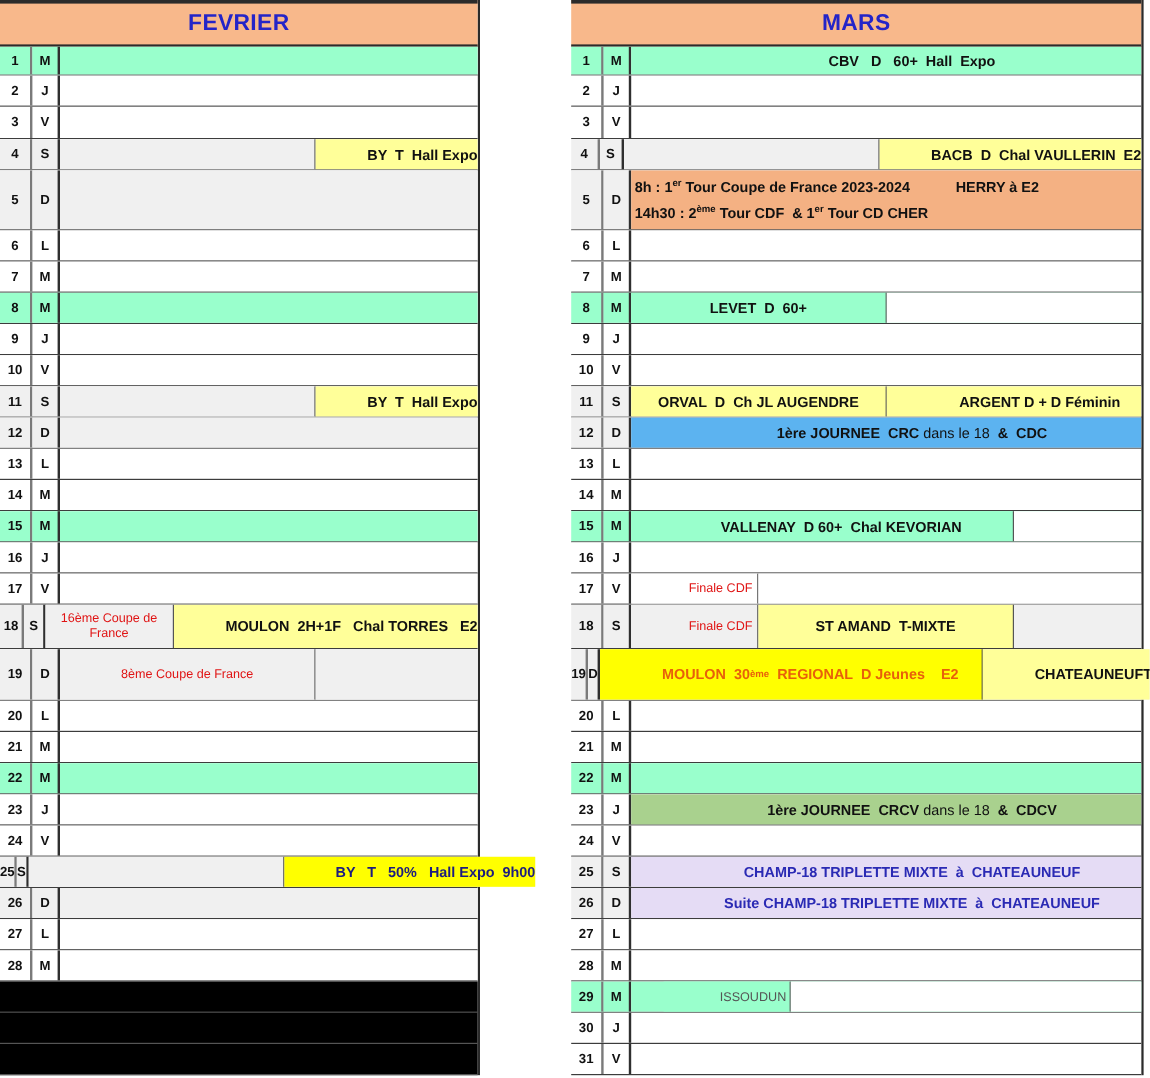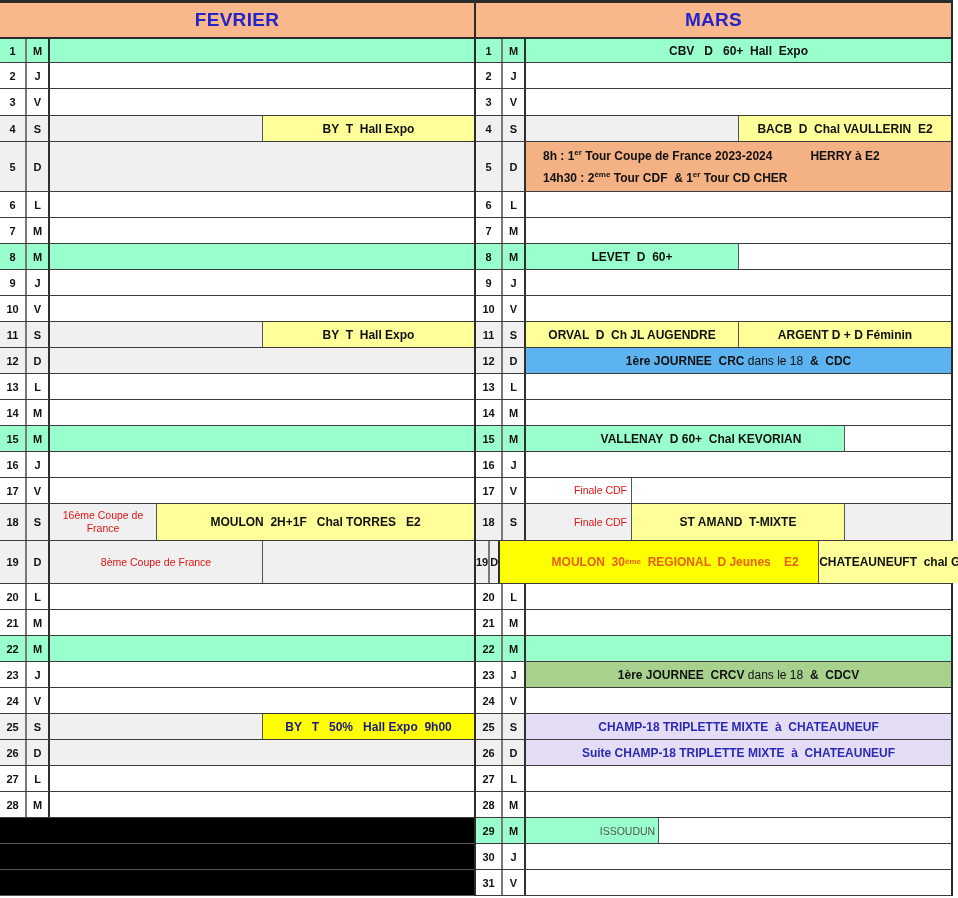--- a/index.html
+++ b/index.html
@@ -1,52 +1,52 @@
 <!DOCTYPE html>
 <html style="--peach: #f8b88b; --title: #2424c8; --green: #99ffcc; --gray: #f0f0f0; --lightyellow: #ffff99; --brightyellow: #ffff00; --orange: #f4b183; --blue: #5cb3f0; --olive: #a9d18e; --lavender: #e5dcf5; --red: #e01414; --orangetext: #e8600a; --navy: #1c1c80; --bluetext: #2a2ab4;"><head>
 <meta charset="utf-8">
 <style>
   html, body { margin:0; padding:0; background:#ffffff; }
   body { width:958px; height:898px; overflow:hidden; position:relative;
          font-family:"Liberation Sans", "DejaVu Sans", sans-serif; color:#111; }
   .sheet { position:absolute; left:0; top:0; width:958px; height:898px; }
   .month { position:absolute; top:0; box-sizing:border-box; border-right:2px solid #2b2b2b; }
-  .month.left { left:0; width:476px; }
+  .month.left { left:0; width:400px; }
   .month.right { left:476px; width:477px; }
   .hdr { height:39px; box-sizing:border-box; border-top:3px solid #2b2b2b; border-bottom:2px solid #2b2b2b;
          background:var(--peach,#f8b88b); display:flex; align-items:center; justify-content:center;
          font-weight:bold; font-size:19px; color:var(--title,#2424c8); letter-spacing:0.3px; }
   .row { display:flex; box-sizing:border-box; border-bottom:1.5px solid #3c3c3c; background:#ffffff; }
   .h24 { height:24px; } .h26 { height:26px; } .h27 { height:27px; } .h37 { height:37px; }
   .h43 { height:43px; } .h50 { height:50px; }
   .num, .dow { display:flex; align-items:center; justify-content:center; font-weight:bold; font-size:11px; box-sizing:border-box; }
   .num { width:27px; border-right:2px solid #7a7a7a; }
   .dow { width:23px; border-right:2px solid #2f2f2f; }
   .content { flex:1; display:flex; height:100%; }
   .cell { height:100%; box-sizing:border-box; display:flex; align-items:center; justify-content:center;
           text-align:center; font-weight:bold; font-size:12px; white-space:pre; }
   .cell.div { border-right:1.5px solid #555; }
   .w1 { width:107px; } .w1r { width:106px;padding-left:44px; }
   .w2 { width:213px; } .w3 { width:319px;padding-left:32px; }
-  .rest { flex:1; }
+  .rest { flex:1;padding-left:43px; }
   .wed .num, .wed .dow, .wed .content { background:var(--green,#99ffcc); }
   .we .num, .we .dow, .we .content { background:var(--gray,#f0f0f0); }
   .bg-white { background:#ffffff; } .bg-gray { background:var(--gray,#f0f0f0); }
   .bg-green { background:var(--green,#99ffcc); } .bg-ly { background:var(--lightyellow,#ffff99); }
   .bg-by { background:var(--brightyellow,#ffff00); } .bg-or { background:var(--orange,#f4b183); }
   .bg-bl { background:var(--blue,#5cb3f0); } .bg-ol { background:var(--olive,#a9d18e); }
   .bg-lv { background:var(--lavender,#e5dcf5); }
   .t-red { color:var(--red,#e01414); font-weight:normal; font-size:10.5px; white-space:normal; line-height:13px; }
   .t-orange { color:var(--orangetext,#e8600a); }
   .t-navy { color:var(--navy,#1c1c80); }
   .t-blue { color:var(--bluetext,#2a2ab4); }
   .t-gray { color:#555; font-weight:normal; font-size:10.5px;margin-left:27px; }
   .norm { font-weight:normal; }
   sup { font-size:8px; line-height:0; vertical-align:5px; }
-  .multi { flex-direction:column; align-items:flex-start; justify-content:center; padding-left:17px; line-height:22px; }
+  .multi { flex-direction:column; align-items:flex-start; justify-content:center; padding-left:3px; line-height:22px; }
   .two { line-height:20px; }
   .black { display:flex; height:26px; box-sizing:border-box; background:#000; border-bottom:1px solid #555; }
   .gap { display:inline-block; width:38px; }
 </style>
 </head>
 <body>
 
 <div class="sheet">
 
   <div class="month left">

